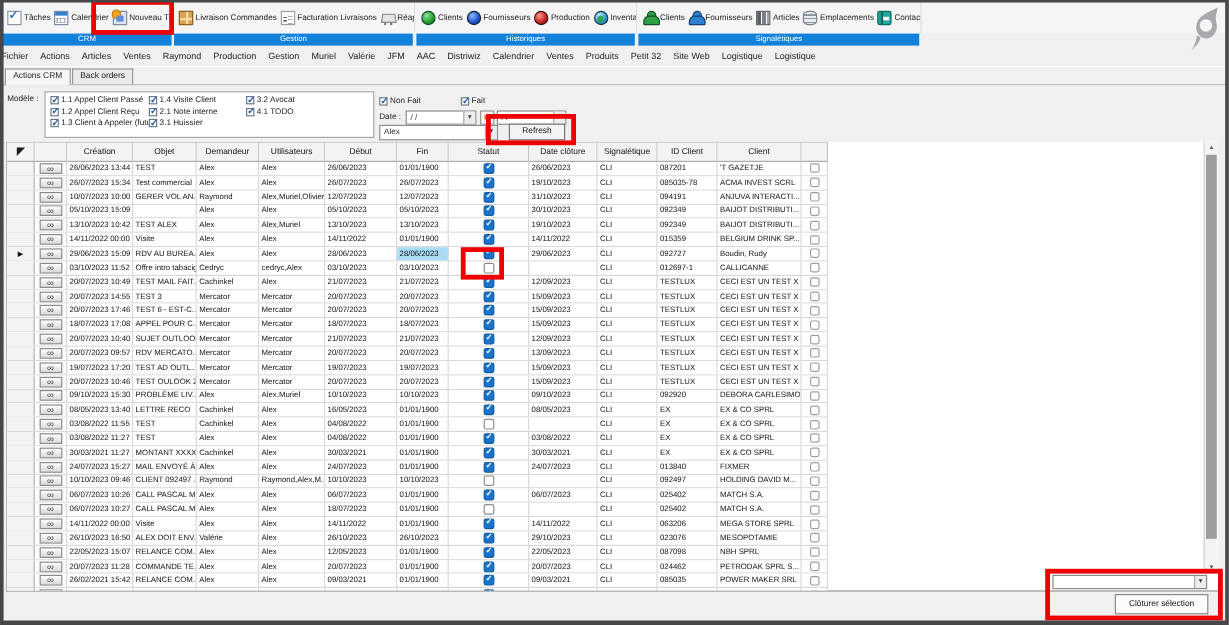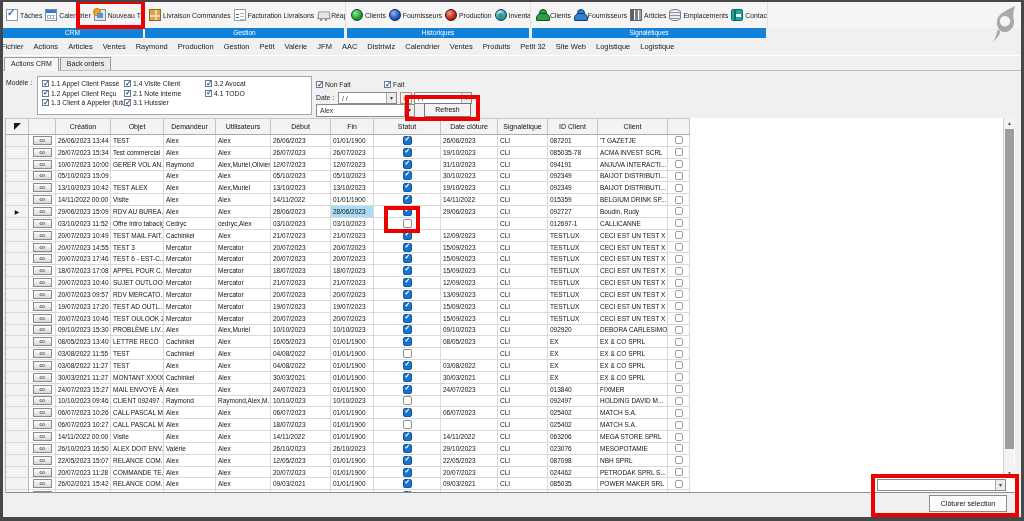--- a/index.html
+++ b/index.html
@@ -210,21 +210,21 @@
   </svg>
 
   <div class="menubar" id="menubar">
       <span class="menu-item">Fichier</span>
       <span class="menu-item">Actions</span>
       <span class="menu-item">Articles</span>
       <span class="menu-item">Ventes</span>
       <span class="menu-item">Raymond</span>
       <span class="menu-item">Production</span>
       <span class="menu-item">Gestion</span>
-      <span class="menu-item">Petit</span>
+      <span class="menu-item">Muriel</span>
       <span class="menu-item">Valérie</span>
       <span class="menu-item">JFM</span>
       <span class="menu-item">AAC</span>
       <span class="menu-item">Distriwiz</span>
       <span class="menu-item">Calendrier</span>
       <span class="menu-item">Ventes</span>
       <span class="menu-item">Produits</span>
       <span class="menu-item">Petit 32</span>
       <span class="menu-item">Site Web</span>
       <span class="menu-item">Logistique</span>

